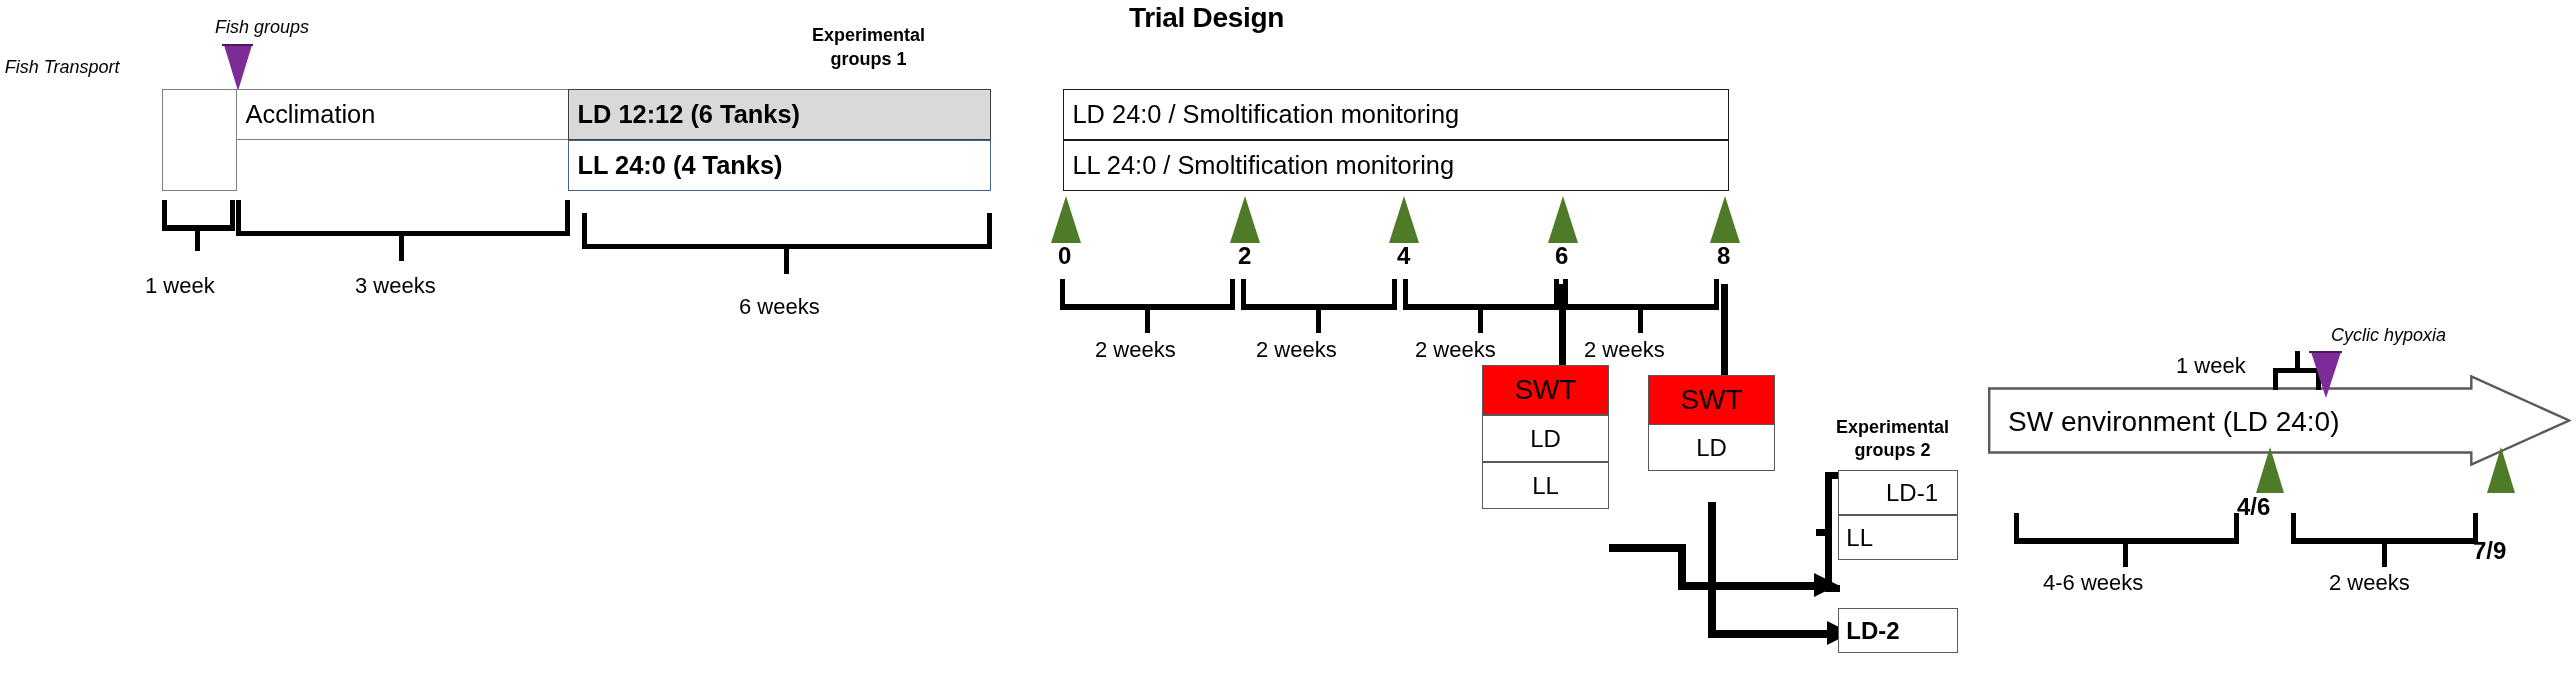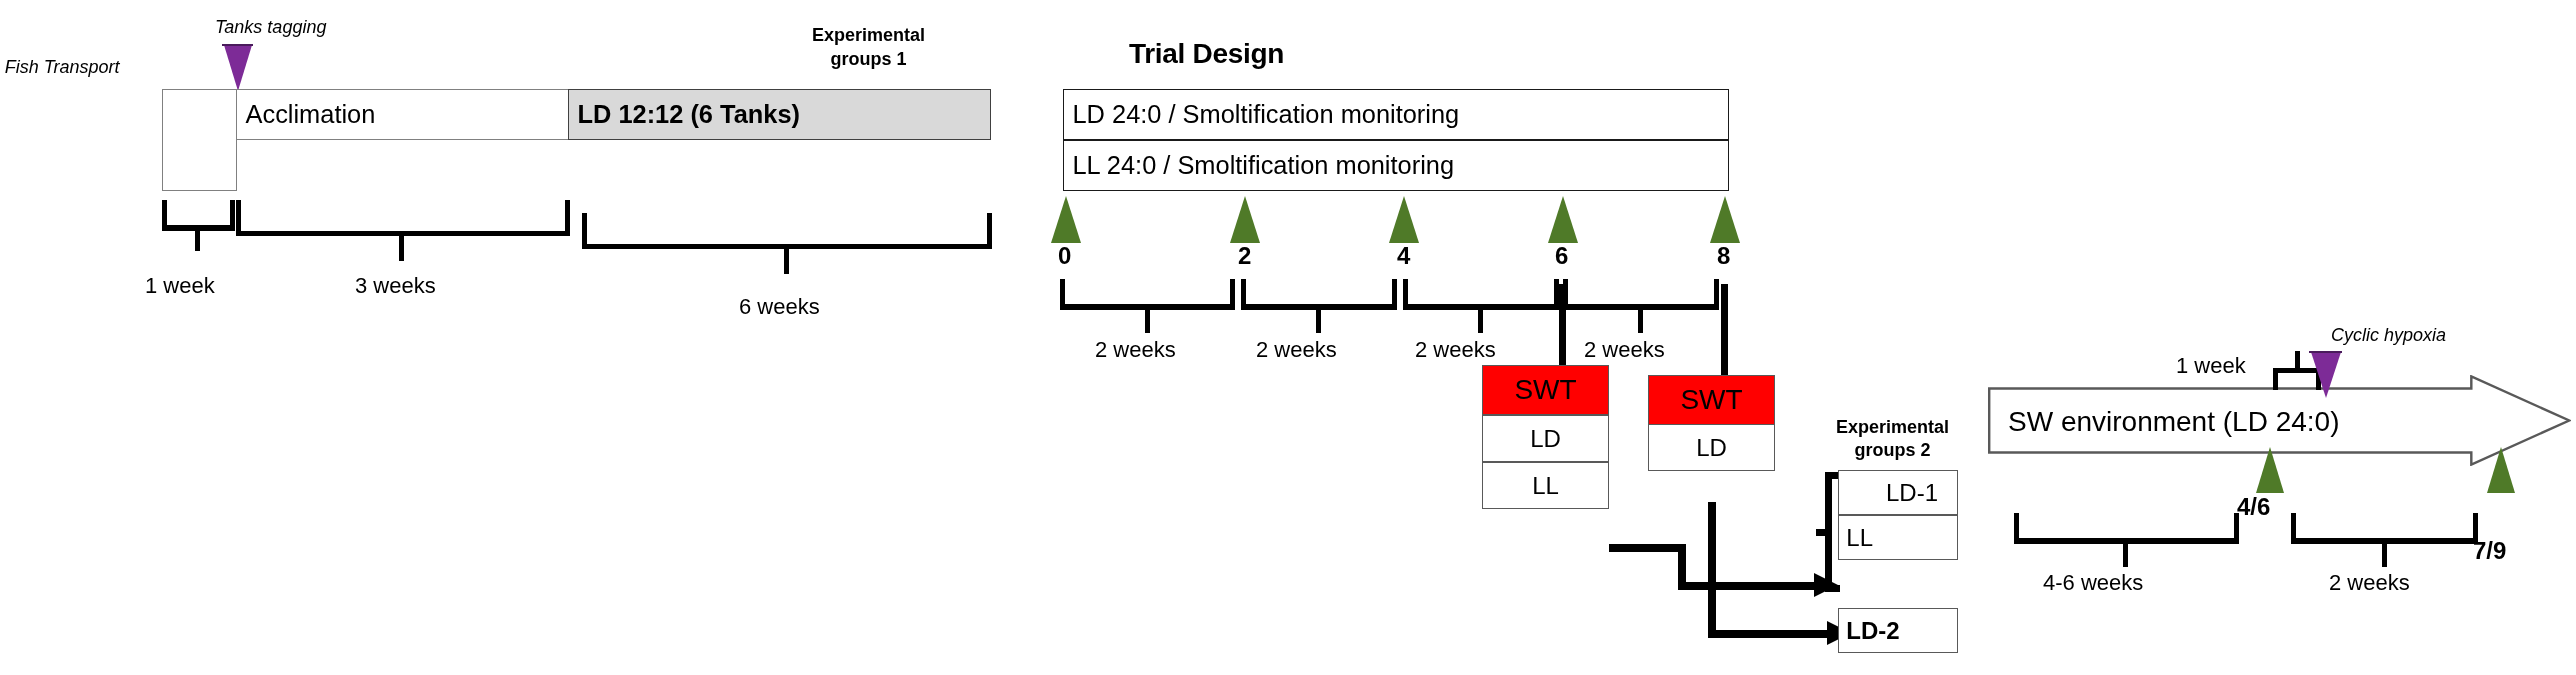--- a/index.html
+++ b/index.html
@@ -53,37 +53,38 @@
   .gbox.lpad{padding-left:7.3px;}
 
   
   .cbrace{position:absolute;}
 </style>
 </head>
 <body>
 
 <div id="stage">
 
-  <div class="abs txt title-main" style="left:1129px;top:3.6px;margin-top:36px;">Trial Design</div>
+  <div class="abs txt title-main" style="left:1129px;top:3.6px;">Trial Design</div>
 
   <div class="abs txt ital-lbl" style="left:4.8px;top:58px;">Fish Transport</div>
-  <div class="abs txt ital-lbl" style="left:215px;top:18px;">Tanks tagging</div>
+  <div class="abs txt ital-lbl" style="left:215px;top:18px;">Fish groups</div>
 
   <div class="tri-down" style="left:224px;top:45px;border-left:14.5px solid transparent;border-right:14.5px solid transparent;border-top:46px solid #7d2b97;"></div>
   <div class="ln" style="left:222px;top:44px;width:31px;height:2.4px;background:#4a1b5c;"></div>
 
   <div class="abs txt small-lbl" style="left:781px;top:24px;width:175px;">Experimental</div>
   <div class="abs txt small-lbl" style="left:781px;top:48px;width:175px;">groups 1</div>
 
   <div class="cell bd-thin cell-white" style="left:162px;top:89px;width:75px;height:102px;"></div>
 
   <div class="cell bd-thin cell-white pad" style="left:236px;top:89px;width:334px;height:51px;">Acclimation</div>
   <div class="cell bd-dark cell-grey pad bold" style="left:568px;top:89px;width:423px;height:51px;">LD 12:12 (6 Tanks)</div>
   <div class="cell bd-black cell-white pad" style="left:1063px;top:89px;width:666px;height:51px;">LD 24:0 / Smoltification monitoring</div>
 
+  <div class="cell bd-blue cell-white pad bold" style="left:568px;top:140px;width:423px;height:51px;">LL 24:0 (4 Tanks)</div>
   <div class="cell bd-black cell-white pad" style="left:1063px;top:140px;width:666px;height:51px;">LL 24:0 / Smoltification monitoring</div>
 
   <div class="bracket" style="left:162px;top:200px;width:73px;height:42px;">
     <div class="hbar" style="top:25.4px;"></div>
     <div class="ltick" style="left:0;top:0;height:29px;"></div>
     <div class="rtick" style="right:0;top:0;height:29px;"></div>
     <div class="ctick" style="left:33px;top:25.4px;height:25.4px;"></div>
   </div>
   <div class="abs txt week-lbl" style="left:145px;top:275px;">1 week</div>
 

